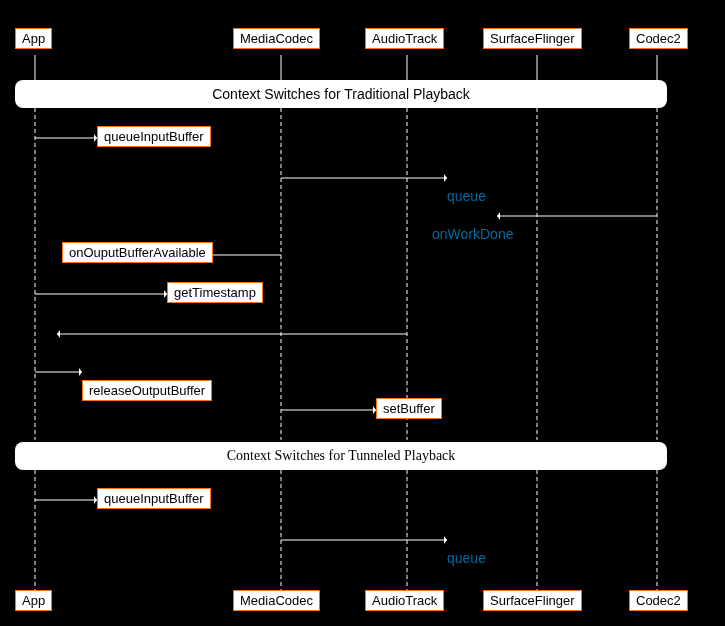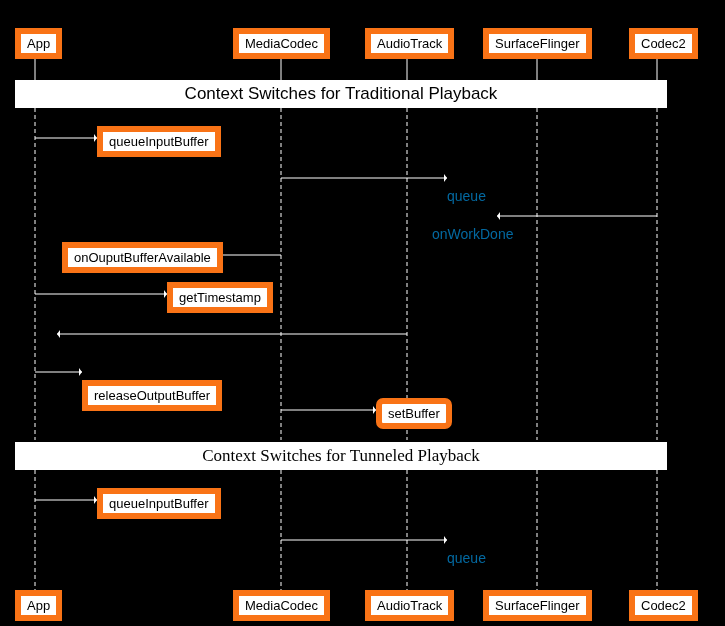--- a/index.html
+++ b/index.html
@@ -17,42 +17,43 @@
     .diagram {
       position: relative;
       width: 725px;
       height: 626px;
     }
 
     .label-box {
       position: absolute;
       background: #fff;
       color: #000;
-      border: 6px solid #f97316;
+      border: 1px solid #f97316;
       padding: 2px 6px;
       font-size: 13px;
       white-space: nowrap;
     }
 
     .label-nobox {
       position: absolute;
       background: #000;
       color: #0369a1;
       font-size: 14px;
       white-space: nowrap;
       margin-top: 22px;
     }
 
     .section-bar {
       position: absolute;
       background: #fff;
       color: #000;
       text-align: center;
-      font-size: 17px;
+      font-size: 14px;
       padding: 4px 0;
+      border-radius: 8px;
     }
 
     
     svg.lines {
       position: absolute;
       top: 0; left: 0;
       width: 725px;
       height: 626px;
       pointer-events: none;
     }
@@ -123,21 +124,21 @@
   <div class="label-box" style="left:629px; top:28px;">Codec2</div>
 
   <div class="section-bar" style="left:15px; top:80px; width:652px; height:28px; line-height:20px;">Context Switches for Traditional Playback</div>
 
   <div class="label-box" style="left:97px; top:126px;">queueInputBuffer</div>
   <div class="label-nobox" style="left:447px; top:166px;">queue</div>
   <div class="label-nobox" style="left:432px; top:204px;text-align:right;">onWorkDone</div>
   <div class="label-box" style="left:62px; top:242px;">onOuputBufferAvailable</div>
   <div class="label-box" style="left:167px; top:282px;">getTimestamp</div>
   <div class="label-box" style="left:82px; top:380px;">releaseOutputBuffer</div>
-  <div class="label-box" style="left:376px; top:398px;border-radius:7px;">setBuffer</div>
+  <div class="label-box" style="left:376px; top:398px;">setBuffer</div>
 
   <div class="section-bar" style="left:15px; top:442px; width:652px; height:28px; line-height:20px;font-family:Liberation Serif, serif;">Context Switches for Tunneled Playback</div>
 
   <div class="label-box" style="left:97px; top:488px;">queueInputBuffer</div>
   <div class="label-nobox" style="left:447px; top:528px;">queue</div>
 
   <div class="label-box" style="left:15px; top:590px;">App</div>
   <div class="label-box" style="left:233px; top:590px;">MediaCodec</div>
   <div class="label-box" style="left:365px; top:590px;">AudioTrack</div>
   <div class="label-box" style="left:483px; top:590px;">SurfaceFlinger</div>

